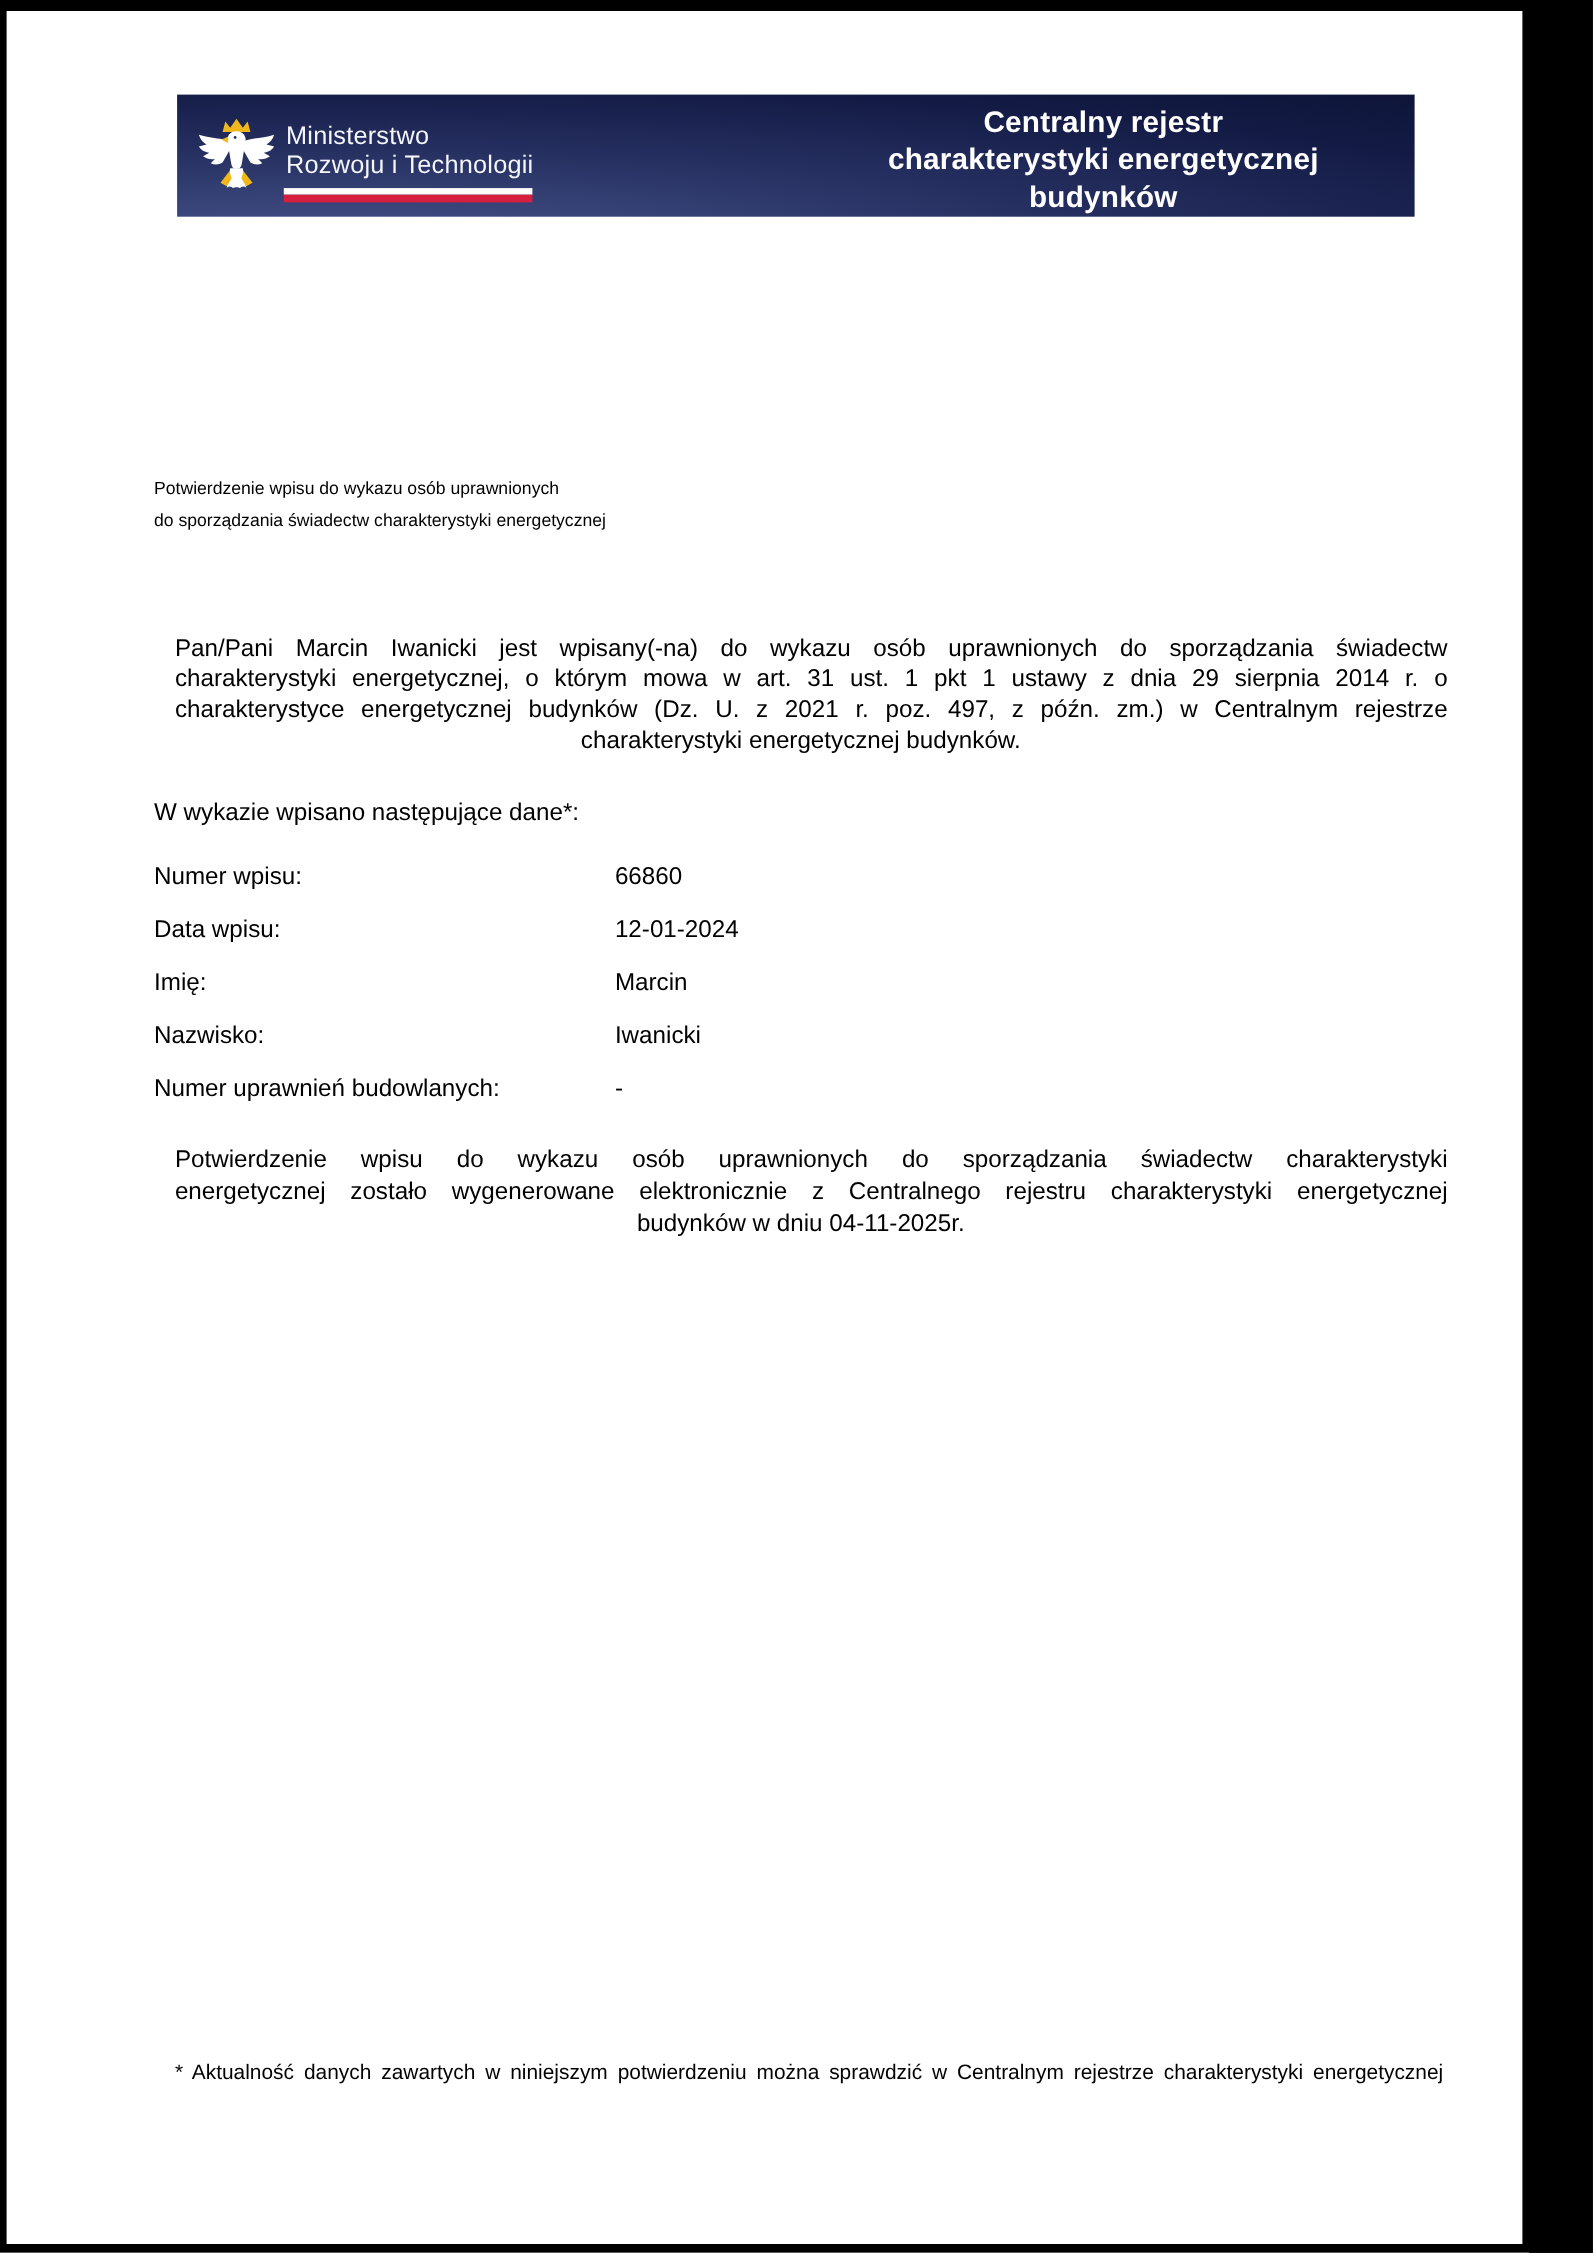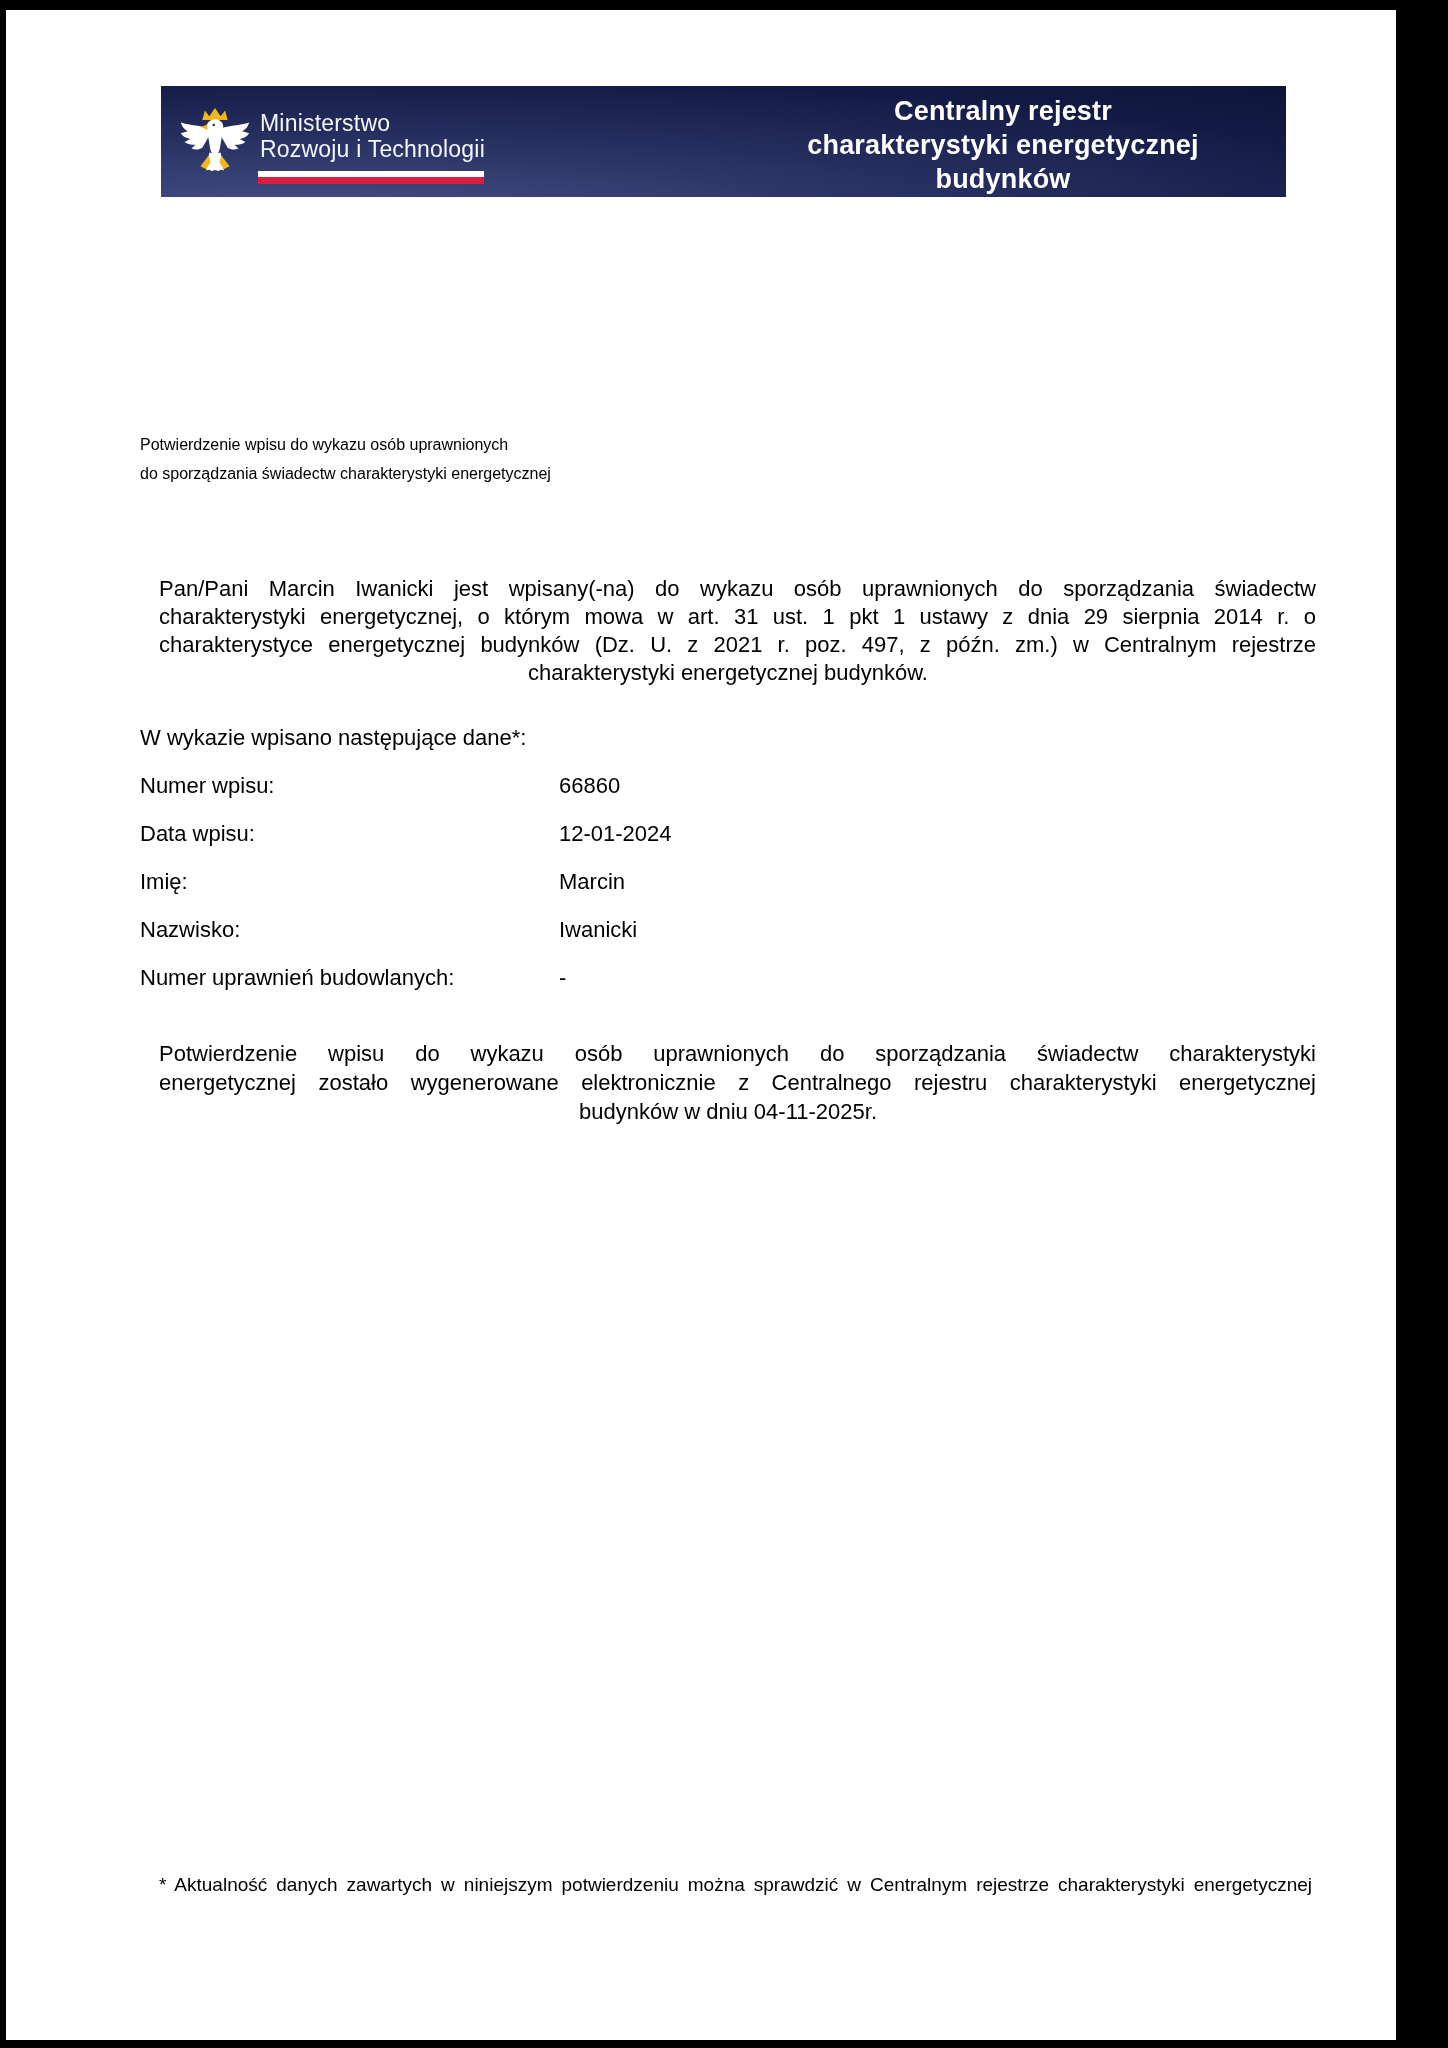--- a/index.html
+++ b/index.html
@@ -3,21 +3,20 @@
 <meta charset="utf-8">
 <style>
   html,body{margin:0;padding:0;background:#000;}
   .page{
     position:relative;
     width:1390px;height:2048px;
     background:#ffffff;
     font-family:"Liberation Sans", sans-serif;
     color:#000;
     overflow:hidden;
-    padding-left:12px;
   }
   
   .frame{position:absolute;inset:0;border-style:solid;border-color:#000;
          border-width:10px 6px 8px 6px;pointer-events:none;z-index:50;}
 
   
   .header-band{
     position:absolute;left:161px;top:86px;width:1125px;height:111px;
     background:
       radial-gradient(140% 170% at 12% 120%, #46538a 0%, #273162 42%, #131b45 75%, #0d1335 100%);
@@ -42,21 +41,21 @@
     position:absolute;left:140px;top:430px;width:1170px;
     text-align:left;font-weight:normal;font-size:16px;line-height:29px;
   }
   .para{position:absolute;left:140px;width:1176px;font-size:22px;}
   .p1{top:575px;line-height:28px;}
   .p2{top:1039px;line-height:29px;}
   .jl{text-align:justify;text-align-last:justify;margin-left:19px;}
   .jl-end{text-align:center;text-align-last:auto;}
   .data-intro{position:absolute;left:140px;top:725px;font-size:22px;}
   .fields{position:absolute;left:140px;top:773px;width:900px;}
-  .field-row{display:flex;height:48px;align-items:flex-start;}
+  .field-row{display:flex;height:48px;align-items:center;}
   .field-label{width:419px;font-size:22px;line-height:26px;}
   .field-value{font-size:22px;line-height:26px;}
   .footnote{
     position:absolute;left:140px;top:1871px;width:1172px;
     font-size:19px;line-height:27px;
   }
 </style>
 </head>
 <body>
 

